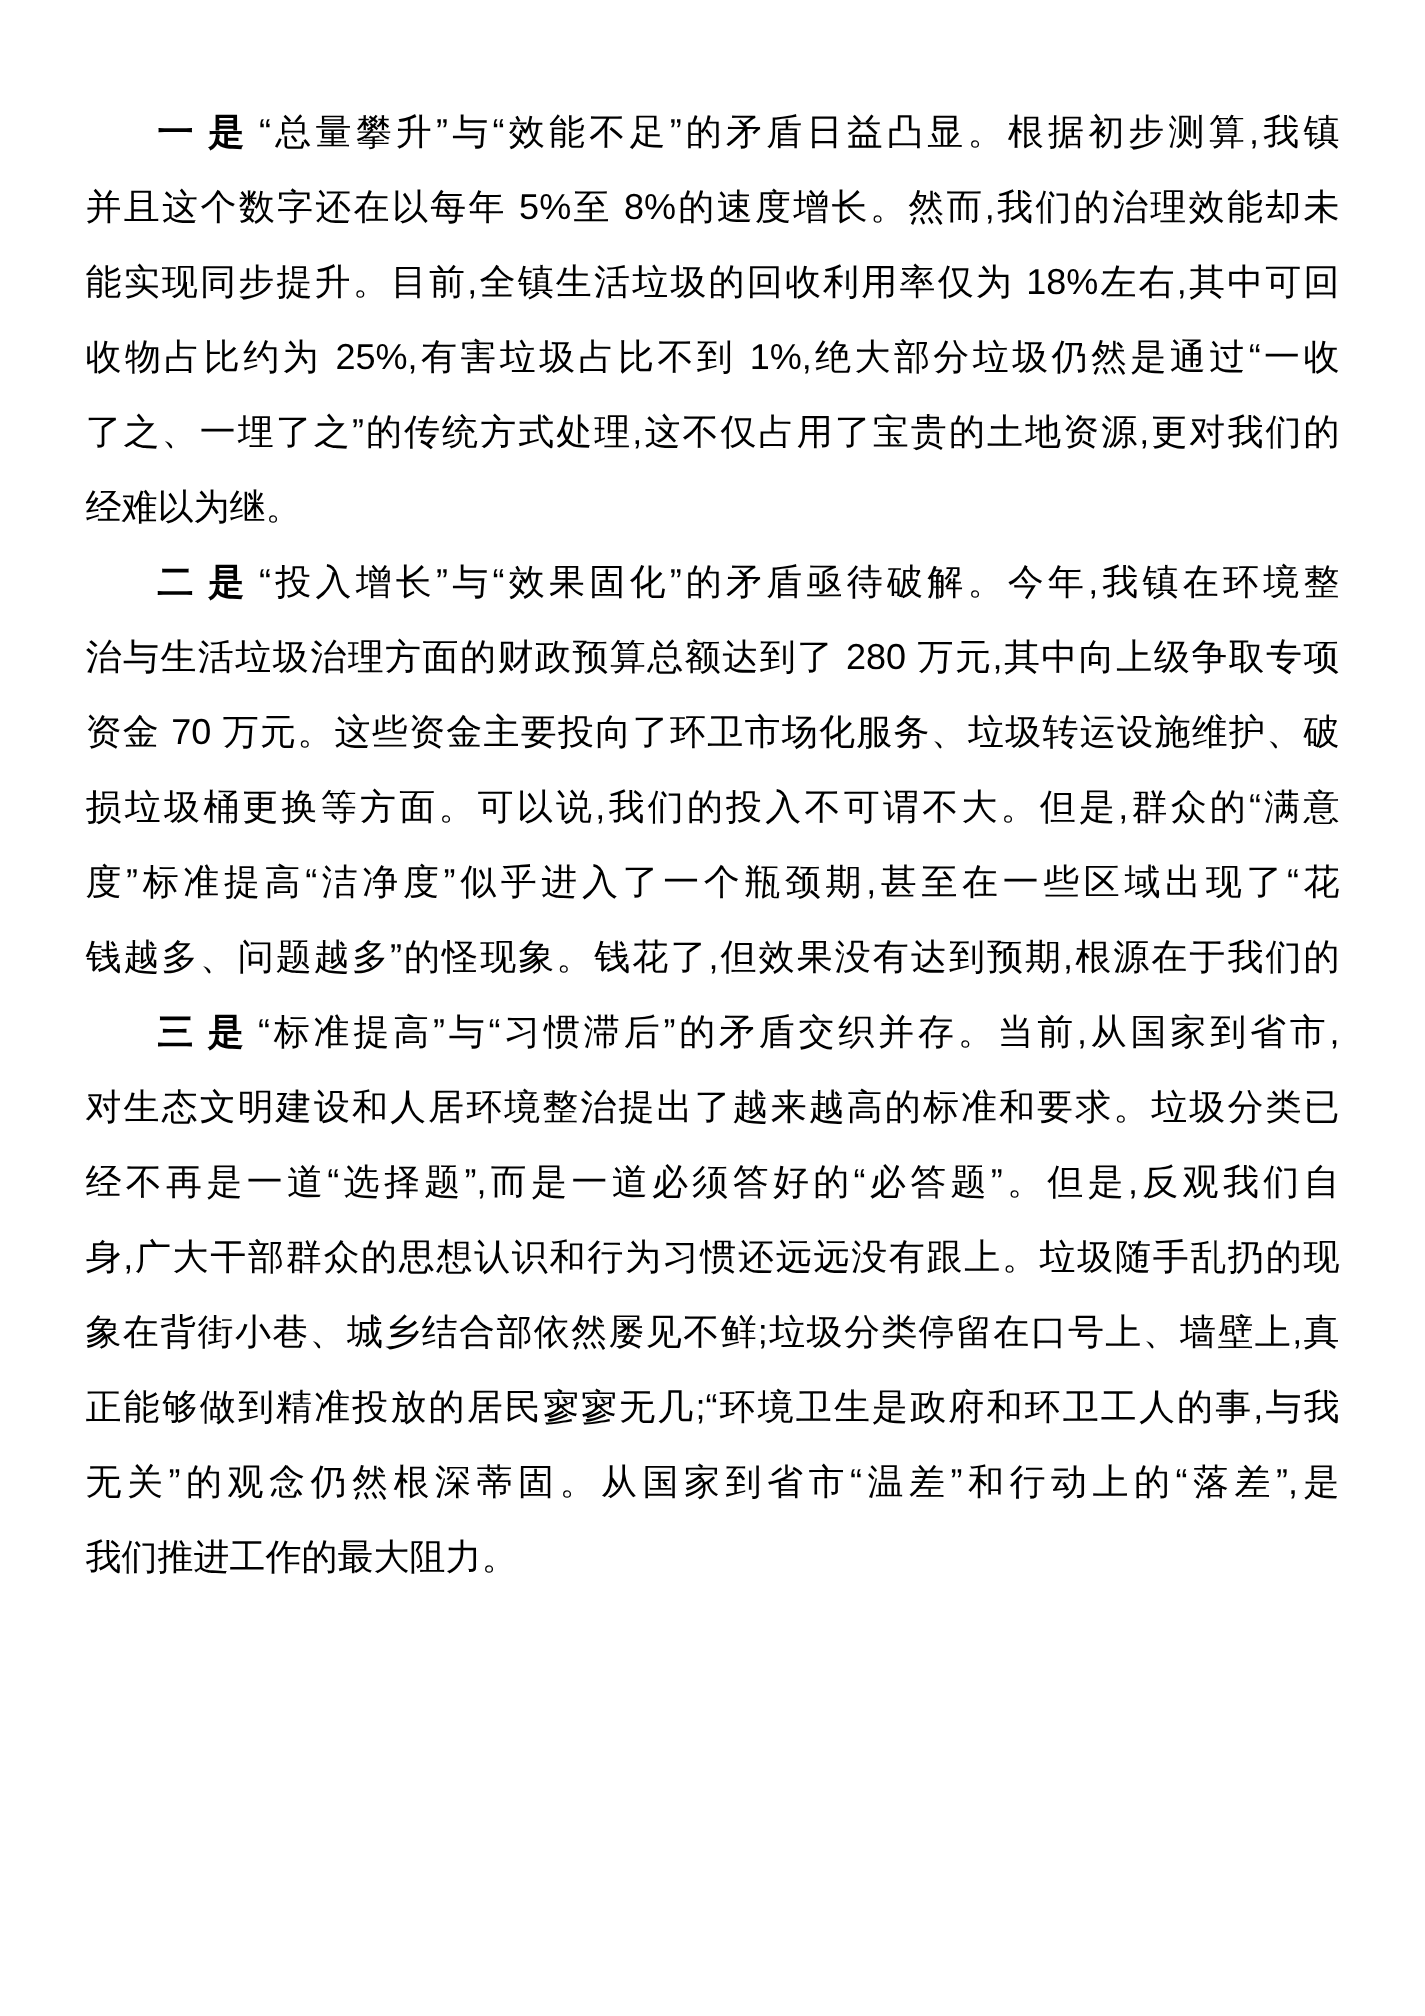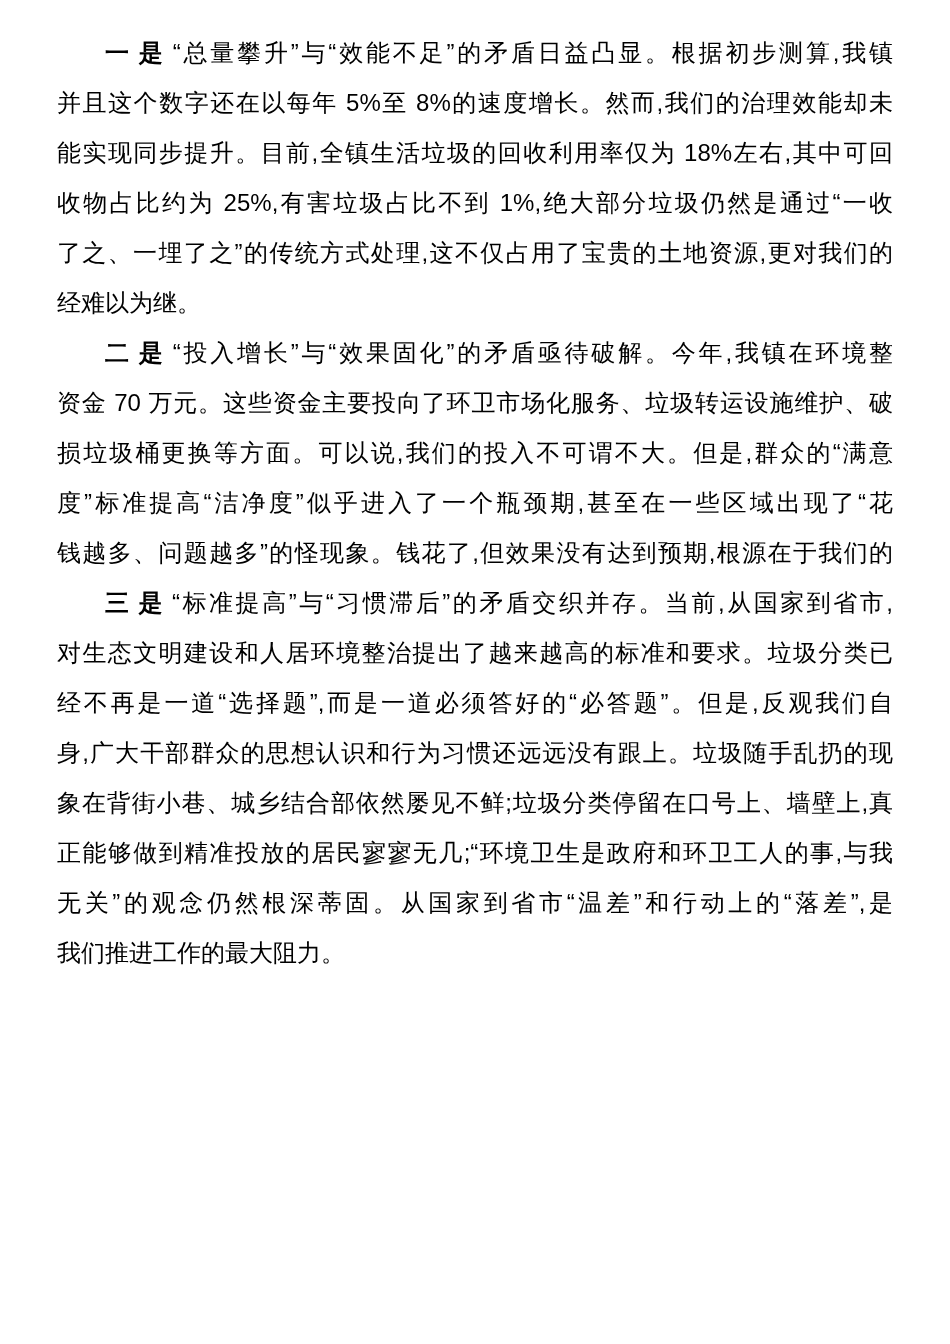--- a/index.html
+++ b/index.html
@@ -6,21 +6,21 @@
     margin: 0;
     padding: 0;
     background: #ffffff;
   }
   .doc-page {
     position: relative;
     width: 950px;
     height: 1344px;
     background: #ffffff;
     box-sizing: border-box;
-    padding: 28px 57px 0 57px;
+    padding: 64px 57px 0 57px;
     overflow: hidden;
     font-family: "Liberation Sans", "DejaVu Sans", sans-serif;
     color: #000000;
   }
   .doc-body {
     width: 836px;
   }
   .line {
     font-size: 24px;
     line-height: 50px;
@@ -48,20 +48,21 @@
 
 <div class="doc-page">
   <div class="doc-body">
       <div class="line indent"><strong class="lead">一是</strong>“总量攀升”与“效能不足”的矛盾日益凸显。根据初步测算,我镇</div>
       <div class="line">并且这个数字还在以每年 5%至 8%的速度增长。然而,我们的治理效能却未</div>
       <div class="line">能实现同步提升。目前,全镇生活垃圾的回收利用率仅为 18%左右,其中可回</div>
       <div class="line">收物占比约为 25%,有害垃圾占比不到 1%,绝大部分垃圾仍然是通过“一收</div>
       <div class="line">了之、一埋了之”的传统方式处理,这不仅占用了宝贵的土地资源,更对我们的</div>
       <div class="line para-end">经难以为继。</div>
       <div class="line indent"><strong class="lead">二是</strong>“投入增长”与“效果固化”的矛盾亟待破解。今年,我镇在环境整</div>
+      <div class="line">治与生活垃圾治理方面的财政预算总额达到了 280 万元,其中向上级争取专项</div>
       <div class="line">资金 70 万元。这些资金主要投向了环卫市场化服务、垃圾转运设施维护、破</div>
       <div class="line">损垃圾桶更换等方面。可以说,我们的投入不可谓不大。但是,群众的“满意</div>
       <div class="line">度”标准提高“洁净度”似乎进入了一个瓶颈期,甚至在一些区域出现了“花</div>
       <div class="line">钱越多、问题越多”的怪现象。钱花了,但效果没有达到预期,根源在于我们的</div>
       <div class="line indent"><strong class="lead">三是</strong>“标准提高”与“习惯滞后”的矛盾交织并存。当前,从国家到省市,</div>
       <div class="line">对生态文明建设和人居环境整治提出了越来越高的标准和要求。垃圾分类已</div>
       <div class="line">经不再是一道“选择题”,而是一道必须答好的“必答题”。但是,反观我们自</div>
       <div class="line">身,广大干部群众的思想认识和行为习惯还远远没有跟上。垃圾随手乱扔的现</div>
       <div class="line">象在背街小巷、城乡结合部依然屡见不鲜;垃圾分类停留在口号上、墙壁上,真</div>
       <div class="line">正能够做到精准投放的居民寥寥无几;“环境卫生是政府和环卫工人的事,与我</div>

